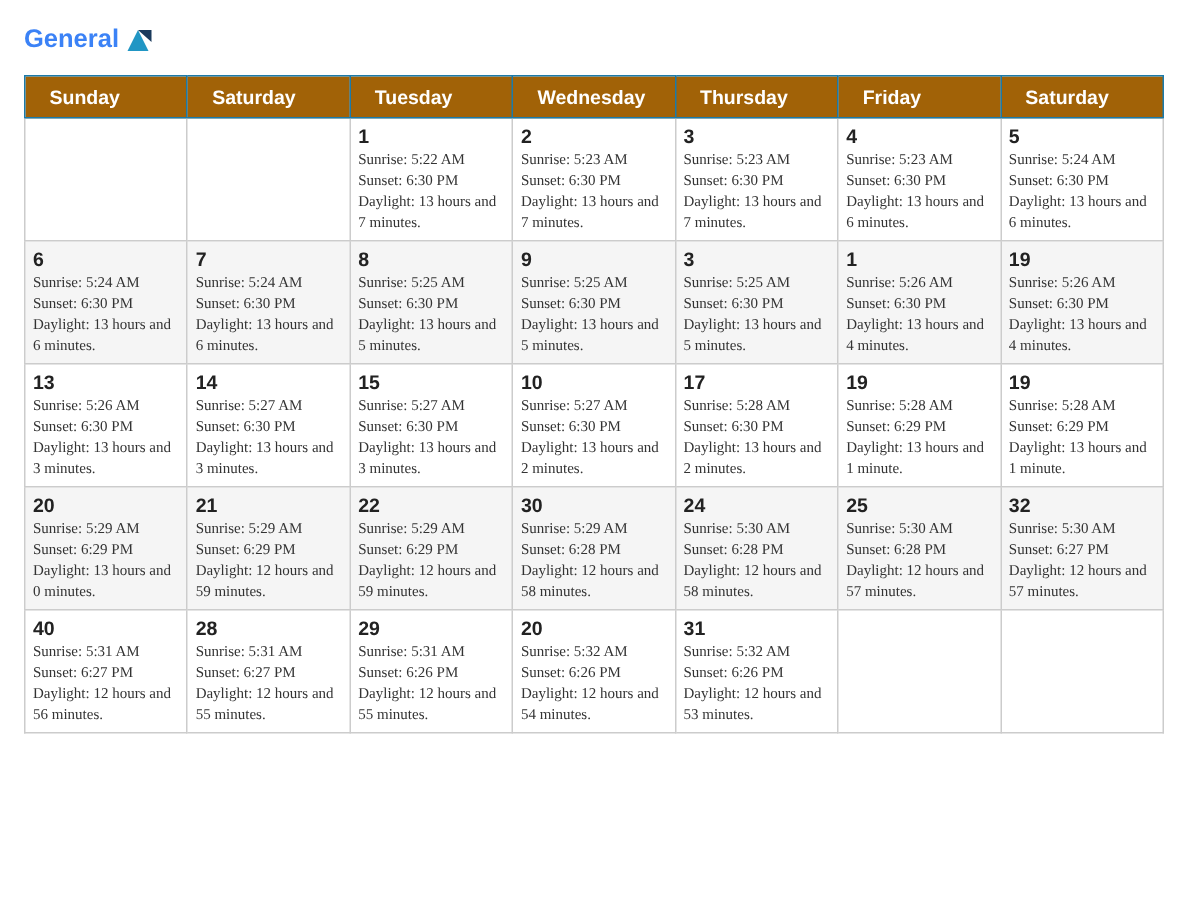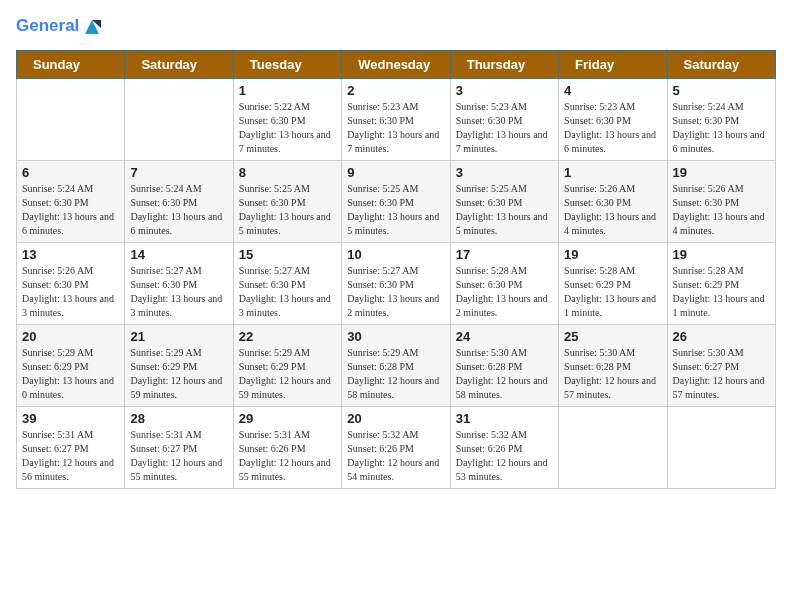--- a/index.html
+++ b/index.html
@@ -262,29 +262,29 @@
 Sunset: 6:28 PM
 Daylight: 12 hours and 58 minutes.</div>
         </td>
         <td>
           <div class="day-number">25</div>
           <div class="day-detail" style="white-space: pre-line;">Sunrise: 5:30 AM
 Sunset: 6:28 PM
 Daylight: 12 hours and 57 minutes.</div>
         </td>
         <td>
-          <div class="day-number">26</div>
+          <div class="day-number">32</div>
           <div class="day-detail" style="white-space: pre-line;">Sunrise: 5:30 AM
 Sunset: 6:27 PM
 Daylight: 12 hours and 57 minutes.</div>
         </td>
       </tr>
       <tr>
         <td>
-          <div class="day-number">39</div>
+          <div class="day-number">40</div>
           <div class="day-detail" style="white-space: pre-line;">Sunrise: 5:31 AM
 Sunset: 6:27 PM
 Daylight: 12 hours and 56 minutes.</div>
         </td>
         <td>
           <div class="day-number">28</div>
           <div class="day-detail" style="white-space: pre-line;">Sunrise: 5:31 AM
 Sunset: 6:27 PM
 Daylight: 12 hours and 55 minutes.</div>
         </td>

